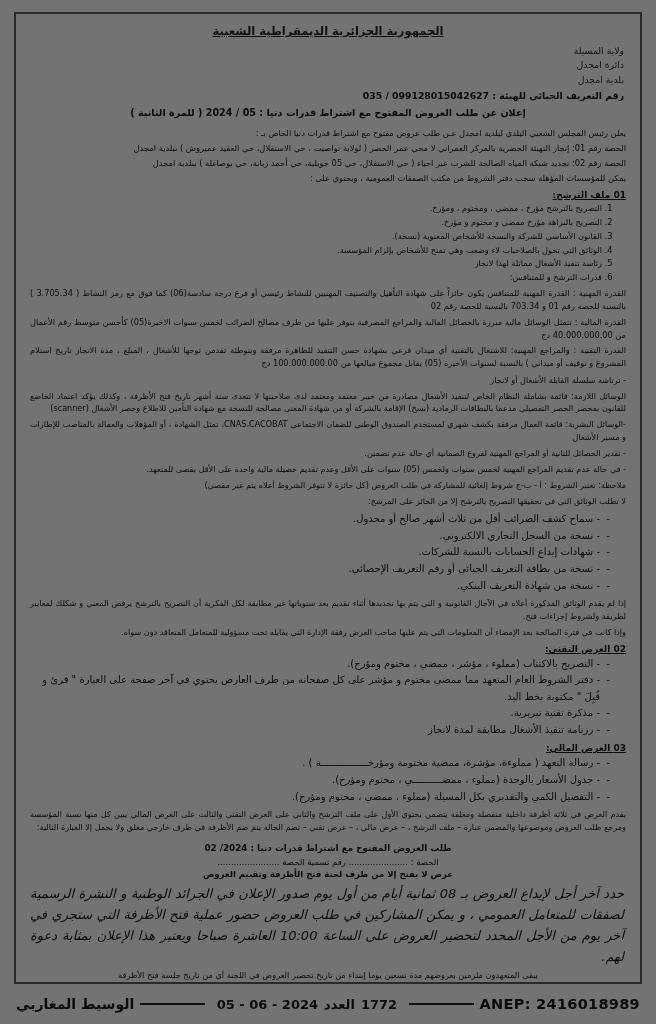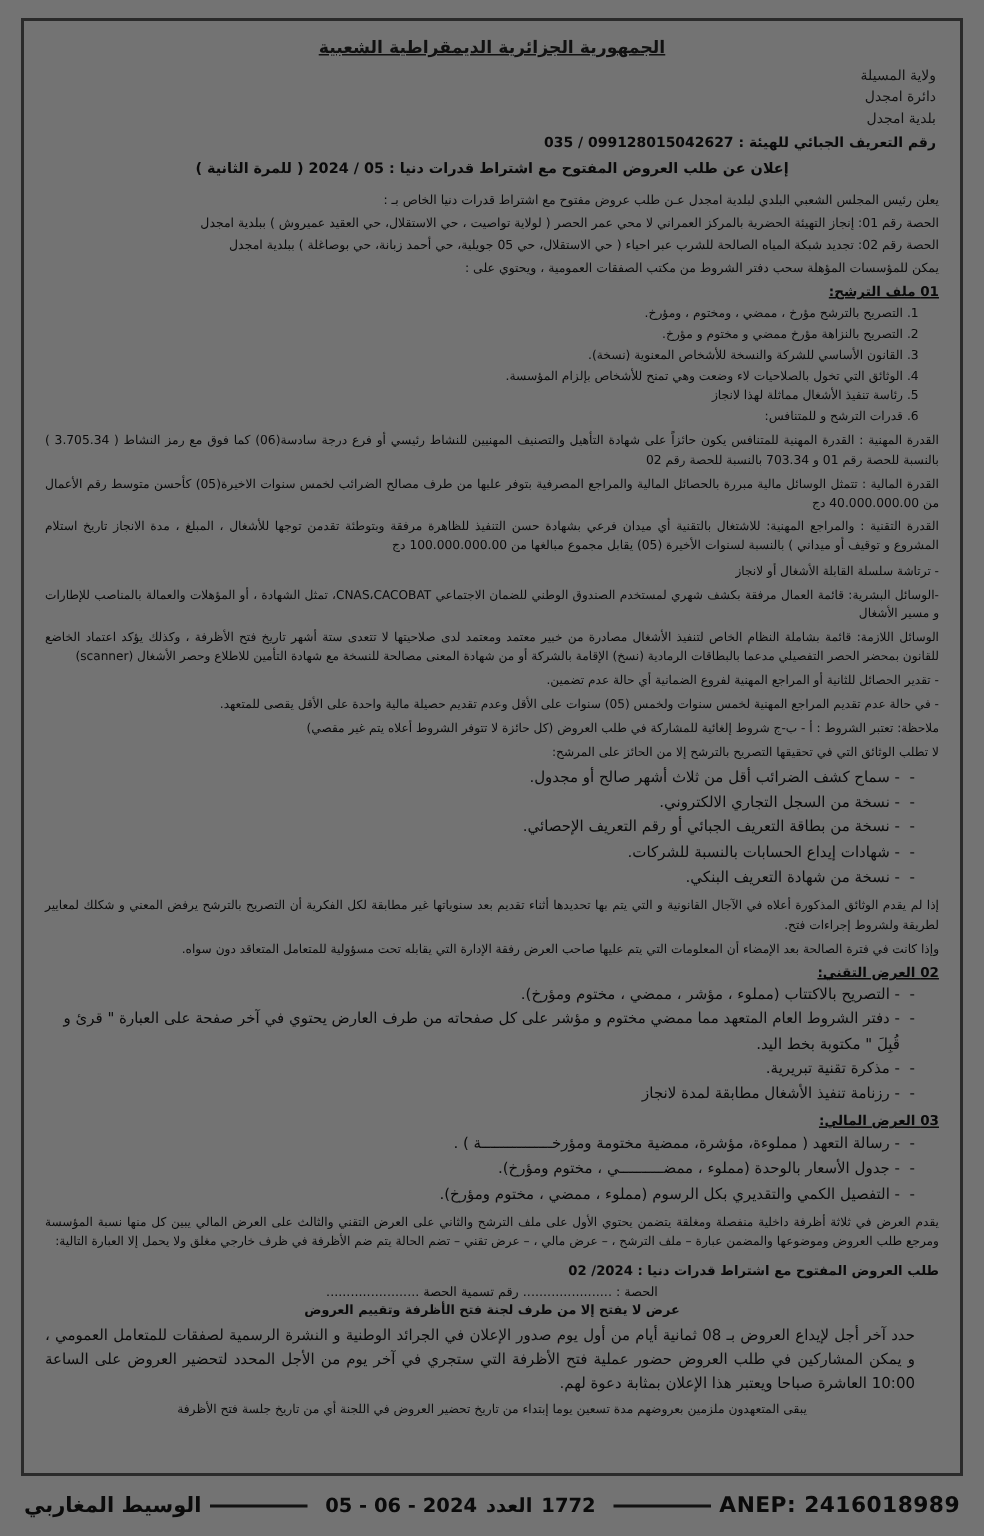--- a/index.html
+++ b/index.html
@@ -112,36 +112,38 @@
     direction: rtl;
   }
   .bold { font-weight: bold; }
   .note {
     text-align: justify;
     font-size: 8.1px;
     line-height: 1.6;
     margin: 3px 0;
   }
   .offer-title {
+    text-align: center;
     font-size: 8.8px;
     font-weight: bold;
     margin: 8px 0 2px 0;
     line-height: 1.5;
   }
   .dots-line {
     text-align: center;
     font-size: 8.5px;
     margin: 2px 0;
     letter-spacing: 0.2px;
   }
   .closing {
     text-align: justify;
-    font-size: 10px;
+    font-size: 13px;
     line-height: 1.62;
-    margin: 4px 16px 2px 0;
+    margin: 4px 2px 2px 0;
+    font-style: italic;
   }
   .final-line {
     text-align: center;
     font-size: 8.2px;
     margin: 3px 0 0 0;
   }
   .footer {
     position: absolute;
     left: 0;
     right: 0;
@@ -208,52 +210,52 @@
       <li>الوثائق التي تخول بالصلاحيات لاء وضعت وهي تمنح للأشخاص بإلزام المؤسسة.</li>
       <li>رئاسة تنفيذ الأشغال مماثلة لهذا لانجاز</li>
       <li>قدرات الترشح و للمتنافس:</li>
     </ol>
 
     <div class="sub">القدرة المهنية : القدرة المهنية للمتنافس يكون حائزاً على شهادة التأهيل والتصنيف المهنيين للنشاط رئيسي أو فرع درجة سادسة(06) كما فوق مع رمز النشاط ( 3.705.34 ) بالنسبة للحصة رقم 01 و 703.34 بالنسبة للحصة رقم 02</div>
     <div class="sub">القدرة المالية : تتمثل الوسائل مالية مبررة بالحصائل المالية والمراجع المصرفية بتوفر عليها من طرف مصالح الضرائب لخمس سنوات الاخيرة(05) كأحسن متوسط رقم الأعمال من 40.000.000.00 دج</div>
     <div class="sub">القدرة التقنية : والمراجع المهنية: للاشتغال بالتقنية أي ميدان فرعي بشهادة حسن التنفيذ للظاهرة مرفقة وبتوطئة تقدمن توجها للأشغال ، المبلغ ، مدة الانجاز تاريخ استلام المشروع و توقيف أو ميداني ) بالنسبة لسنوات الأخيرة (05) يقابل مجموع مبالغها من 100.000.000.00 دج</div>
 
     <div class="note">- ترتاشة سلسلة القابلة الأشغال أو لانجاز</div>
+    <div class="note">الوسائل اللازمة: قائمة بشاملة النظام الخاص لتنفيذ الأشغال مصادرة من خبير معتمد ومعتمد لدى صلاحيتها لا تتعدى ستة أشهر تاريخ فتح الأظرفة ، وكذلك يؤكد اعتماد الخاضع للقانون بمحضر الحصر التفصيلي مدعما بالبطاقات الرمادية (نسخ) الإقامة بالشركة أو من شهادة المعنى مصالحة للنسخة مع شهادة التأمين للاطلاع وحصر الأشغال (scanner)</div>
     <div class="note">-الوسائل البشرية: قائمة العمال مرفقة بكشف شهري لمستخدم الصندوق الوطني للضمان الاجتماعي CNAS،CACOBAT، تمثل الشهادة ، أو المؤهلات والعمالة بالمناصب للإطارات و مسير الأشغال</div>
-    <div class="note">الوسائل اللازمة: قائمة بشاملة النظام الخاص لتنفيذ الأشغال مصادرة من خبير معتمد ومعتمد لدى صلاحيتها لا تتعدى ستة أشهر تاريخ فتح الأظرفة ، وكذلك يؤكد اعتماد الخاضع للقانون بمحضر الحصر التفصيلي مدعما بالبطاقات الرمادية (نسخ) الإقامة بالشركة أو من شهادة المعنى مصالحة للنسخة مع شهادة التأمين للاطلاع وحصر الأشغال (scanner)</div>
     <div class="note">- تقدير الحصائل للثانية أو المراجع المهنية لفروع الضمانية أي حالة عدم تضمين.</div>
     <div class="note">- في حالة عدم تقديم المراجع المهنية لخمس سنوات ولخمس (05) سنوات على الأقل وعدم تقديم حصيلة مالية واحدة على الأقل يقصى للمتعهد.</div>
 
     <div class="note">ملاحظة: تعتبر الشروط : أ - ب-ج شروط إلغائية للمشاركة في طلب العروض (كل حائزة لا تتوفر الشروط أعلاه يتم غير مقصي)</div>
 
     <div class="note">لا تطلب الوثائق التي في تحقيقها التصريح بالترشح إلا من الحائز على المرشح:</div>
     <ul class="dash-list">
       <li>- سماح كشف الضرائب أقل من ثلاث أشهر صالح أو مجدول.</li>
       <li>- نسخة من السجل التجاري الالكتروني.</li>
+      <li>- شهادات إيداع الحسابات بالنسبة للشركات.</li>
       <li>- نسخة من بطاقة التعريف الجبائي أو رقم التعريف الإحصائي.</li>
-      <li>- شهادات إيداع الحسابات بالنسبة للشركات.</li>
       <li>- نسخة من شهادة التعريف البنكي.</li>
     </ul>
 
     <div class="note">إذا لم يقدم الوثائق المذكورة أعلاه في الآجال القانونية و التي يتم بها تحديدها أثناء تقديم بعد سنوياتها غير مطابقة لكل الفكرية أن التصريح بالترشح يرفض المعني و شكلك لمعايير لطريقة ولشروط إجراءات فتح.</div>
     <div class="note">وإذا كانت في فترة الصالحة بعد الإمضاء أن المعلومات التي يتم عليها صاحب العرض رفقة الإدارة التي يقابله تحت مسؤولية للمتعامل المتعاقد دون سواه.</div>
 
     <div class="section-head">02 العرض التقني:</div>
     <ul class="dash-list">
       <li>- التصريح بالاكتتاب (مملوء ، مؤشر ، ممضي ، مختوم ومؤرخ).</li>
       <li>- دفتر الشروط العام المتعهد مما ممضي مختوم و مؤشر على كل صفحاته من طرف العارض يحتوي في آخر صفحة على العبارة " قرئ و قُبِلَ " مكتوبة بخط اليد.</li>
       <li>- مذكرة تقنية تبريرية.</li>
       <li>- رزنامة تنفيذ الأشغال مطابقة لمدة لانجاز</li>
     </ul>
 
     <div class="section-head">03 العرض المالي:</div>
     <ul class="dash-list">
       <li>- رسالة التعهد ( مملوءة، مؤشرة، ممضية مختومة ومؤرخــــــــــــــــة ) .</li>
       <li>- جدول الأسعار بالوحدة (مملوء ، ممضــــــــــي ، مختوم ومؤرخ).</li>
-      <li>- التفصيل الكمي والتقديري بكل الرسوم (مملوء ، ممضي ، مختوم ومؤرخ).</li>
+      <li>- التفصيل الكمي والتقديري بكل المسيلة (مملوء ، ممضي ، مختوم ومؤرخ).</li>
     </ul>
 
     <div class="note">يقدم العرض في ثلاثة أظرفة داخلية منفصلة ومغلقة يتضمن يحتوي الأول على ملف الترشح والثاني على العرض التقني والثالث على العرض المالي يبين كل منها نسبة المؤسسة ومرجع طلب العروض وموضوعها والمضمن عبارة – ملف الترشح ، – عرض مالي ، – عرض تقني – تضم الحالة يتم ضم الأظرفة في ظرف خارجي مغلق ولا يحمل إلا العبارة التالية:</div>
 
     <div class="offer-title">طلب العروض المفتوح مع اشتراط قدرات دنيا : 2024/ 02</div>
     <div class="dots-line">الحصة          : ...................... رقم تسمية الحصة .......................</div>
     <div class="dots-line bold">عرض لا يفتح إلا من طرف لجنة فتح الأظرفة وتقييم العروض</div>
 
     <div class="closing">حدد آخر أجل لإيداع العروض بـ 08 ثمانية أيام من أول يوم صدور الإعلان في الجرائد الوطنية و النشرة الرسمية لصفقات للمتعامل العمومي ، و يمكن المشاركين في طلب العروض حضور عملية فتح الأظرفة التي ستجري في آخر يوم من الأجل المحدد لتحضير العروض على الساعة 10:00 العاشرة صباحا ويعتبر هذا الإعلان بمثابة دعوة لهم.</div>
     <div class="final-line">يبقى المتعهدون ملزمين بعروضهم مدة تسعين يوما إبتداء من تاريخ تحضير العروض في اللجنة أي من تاريخ جلسة فتح الأظرفة</div>

